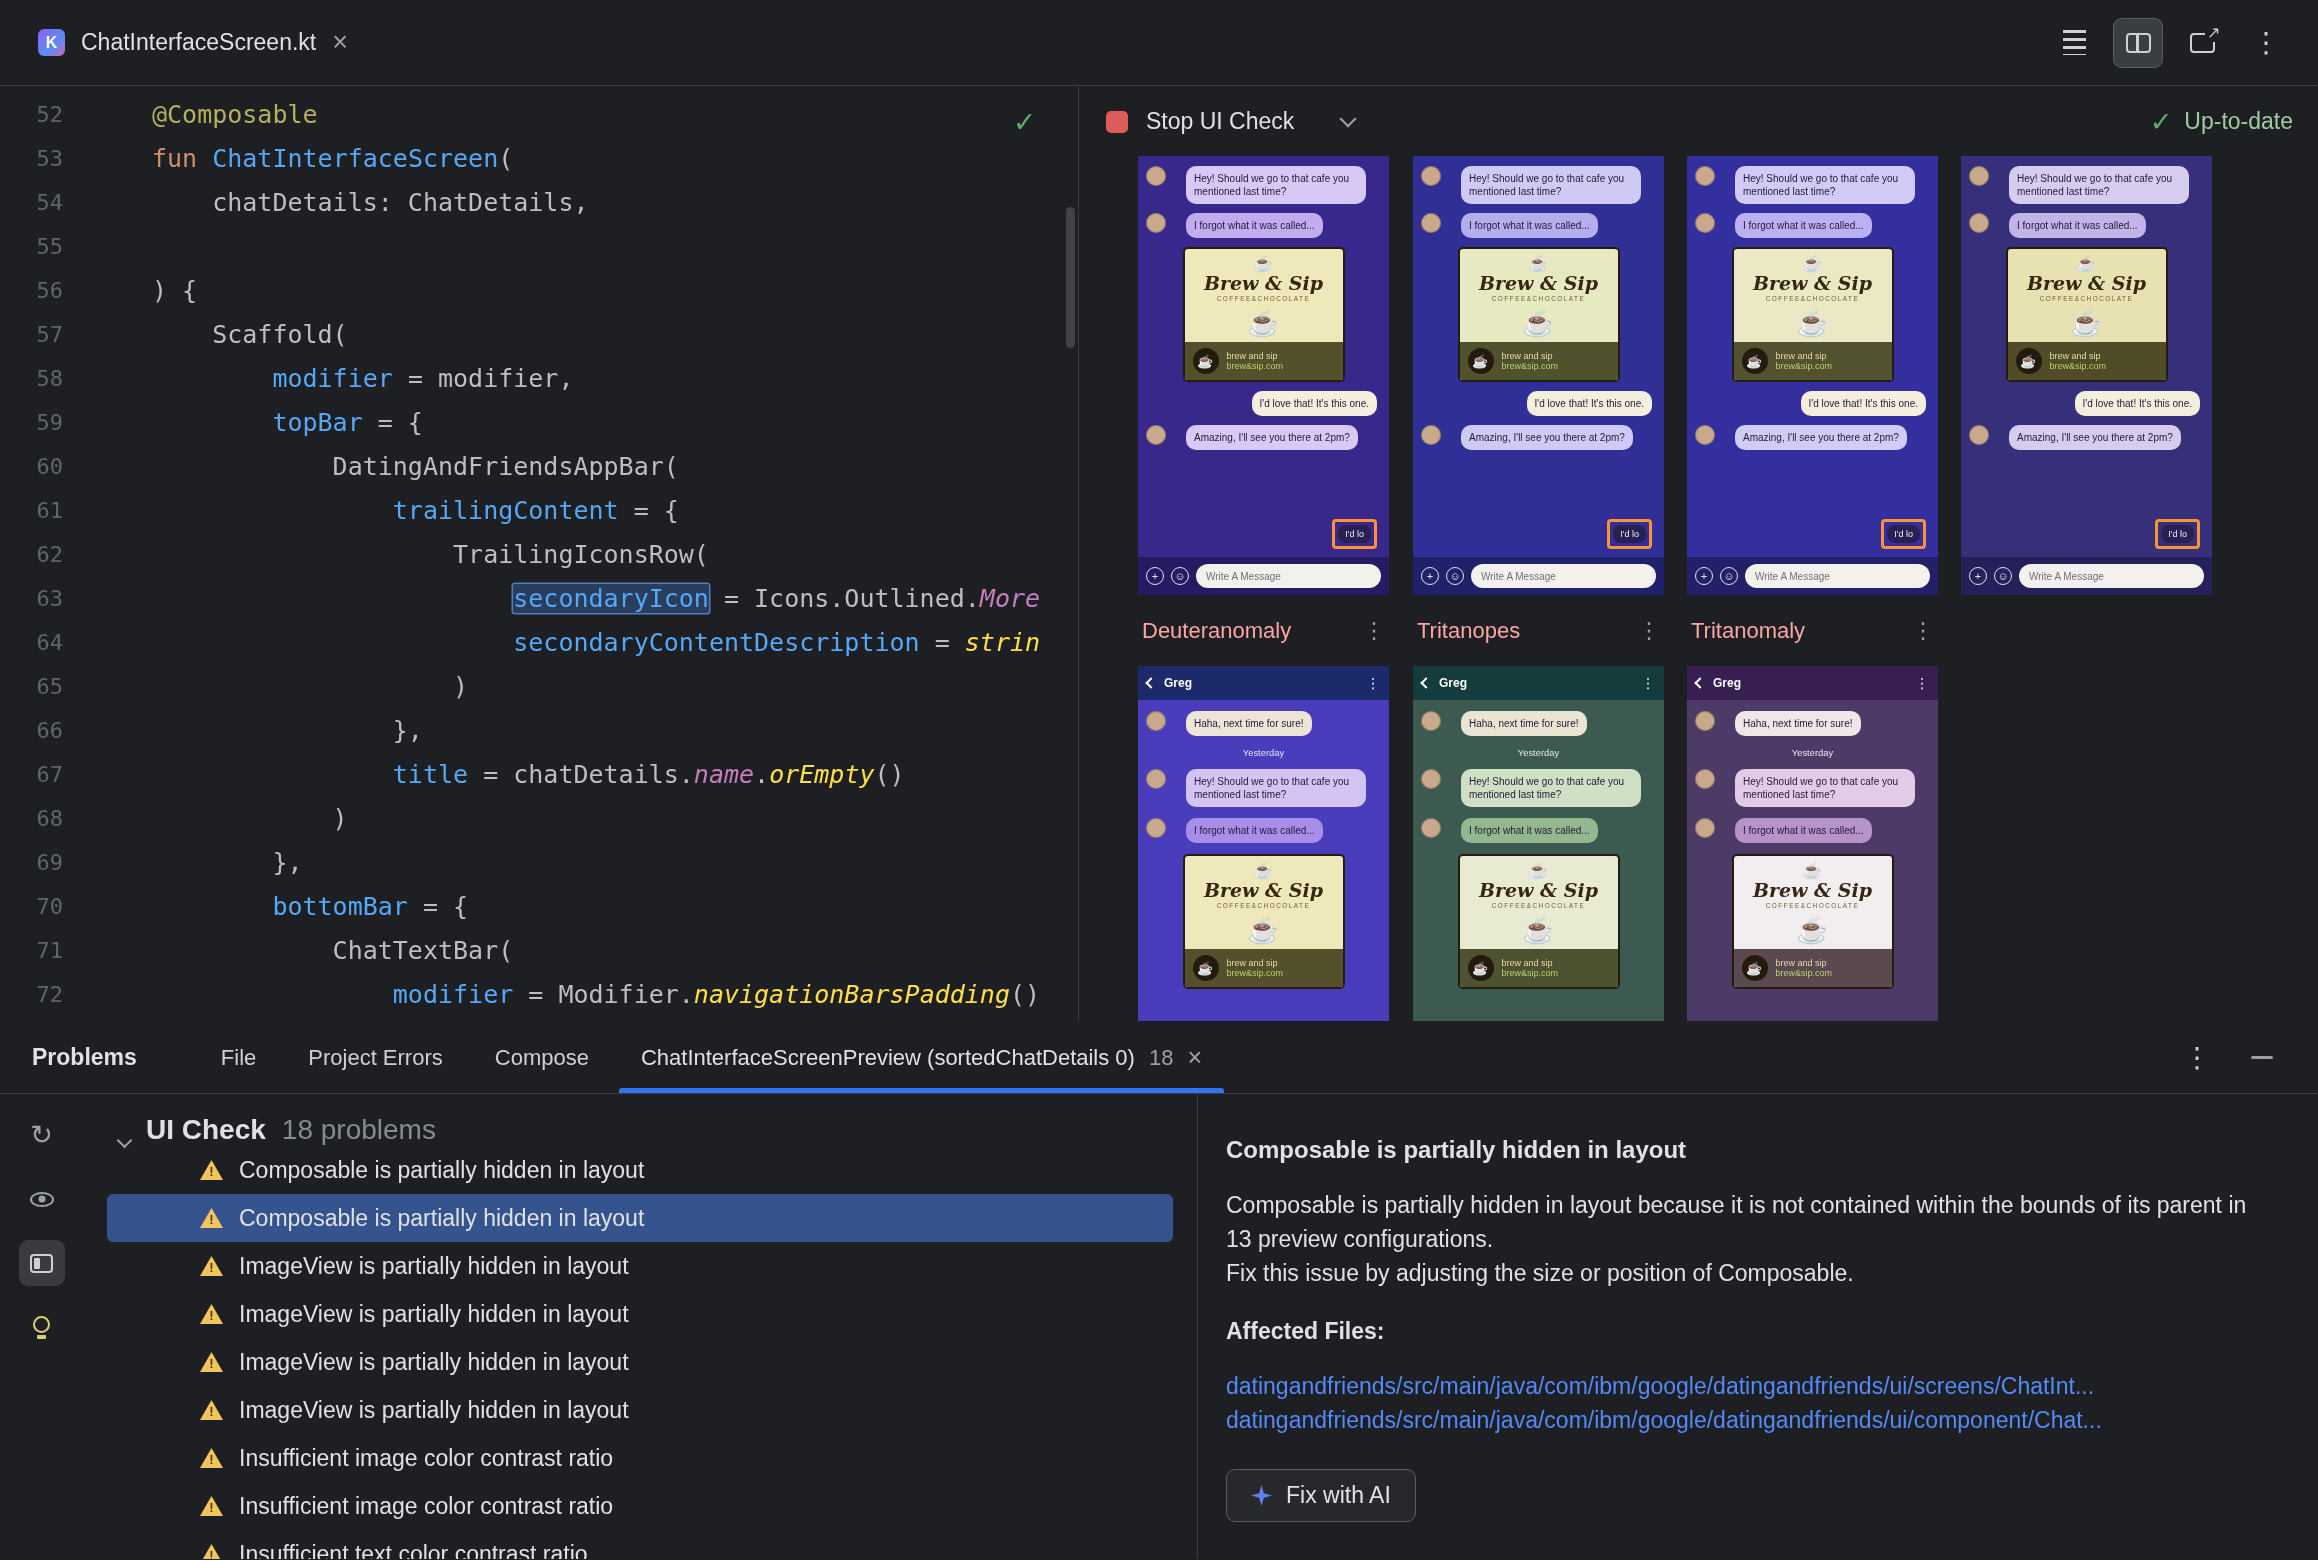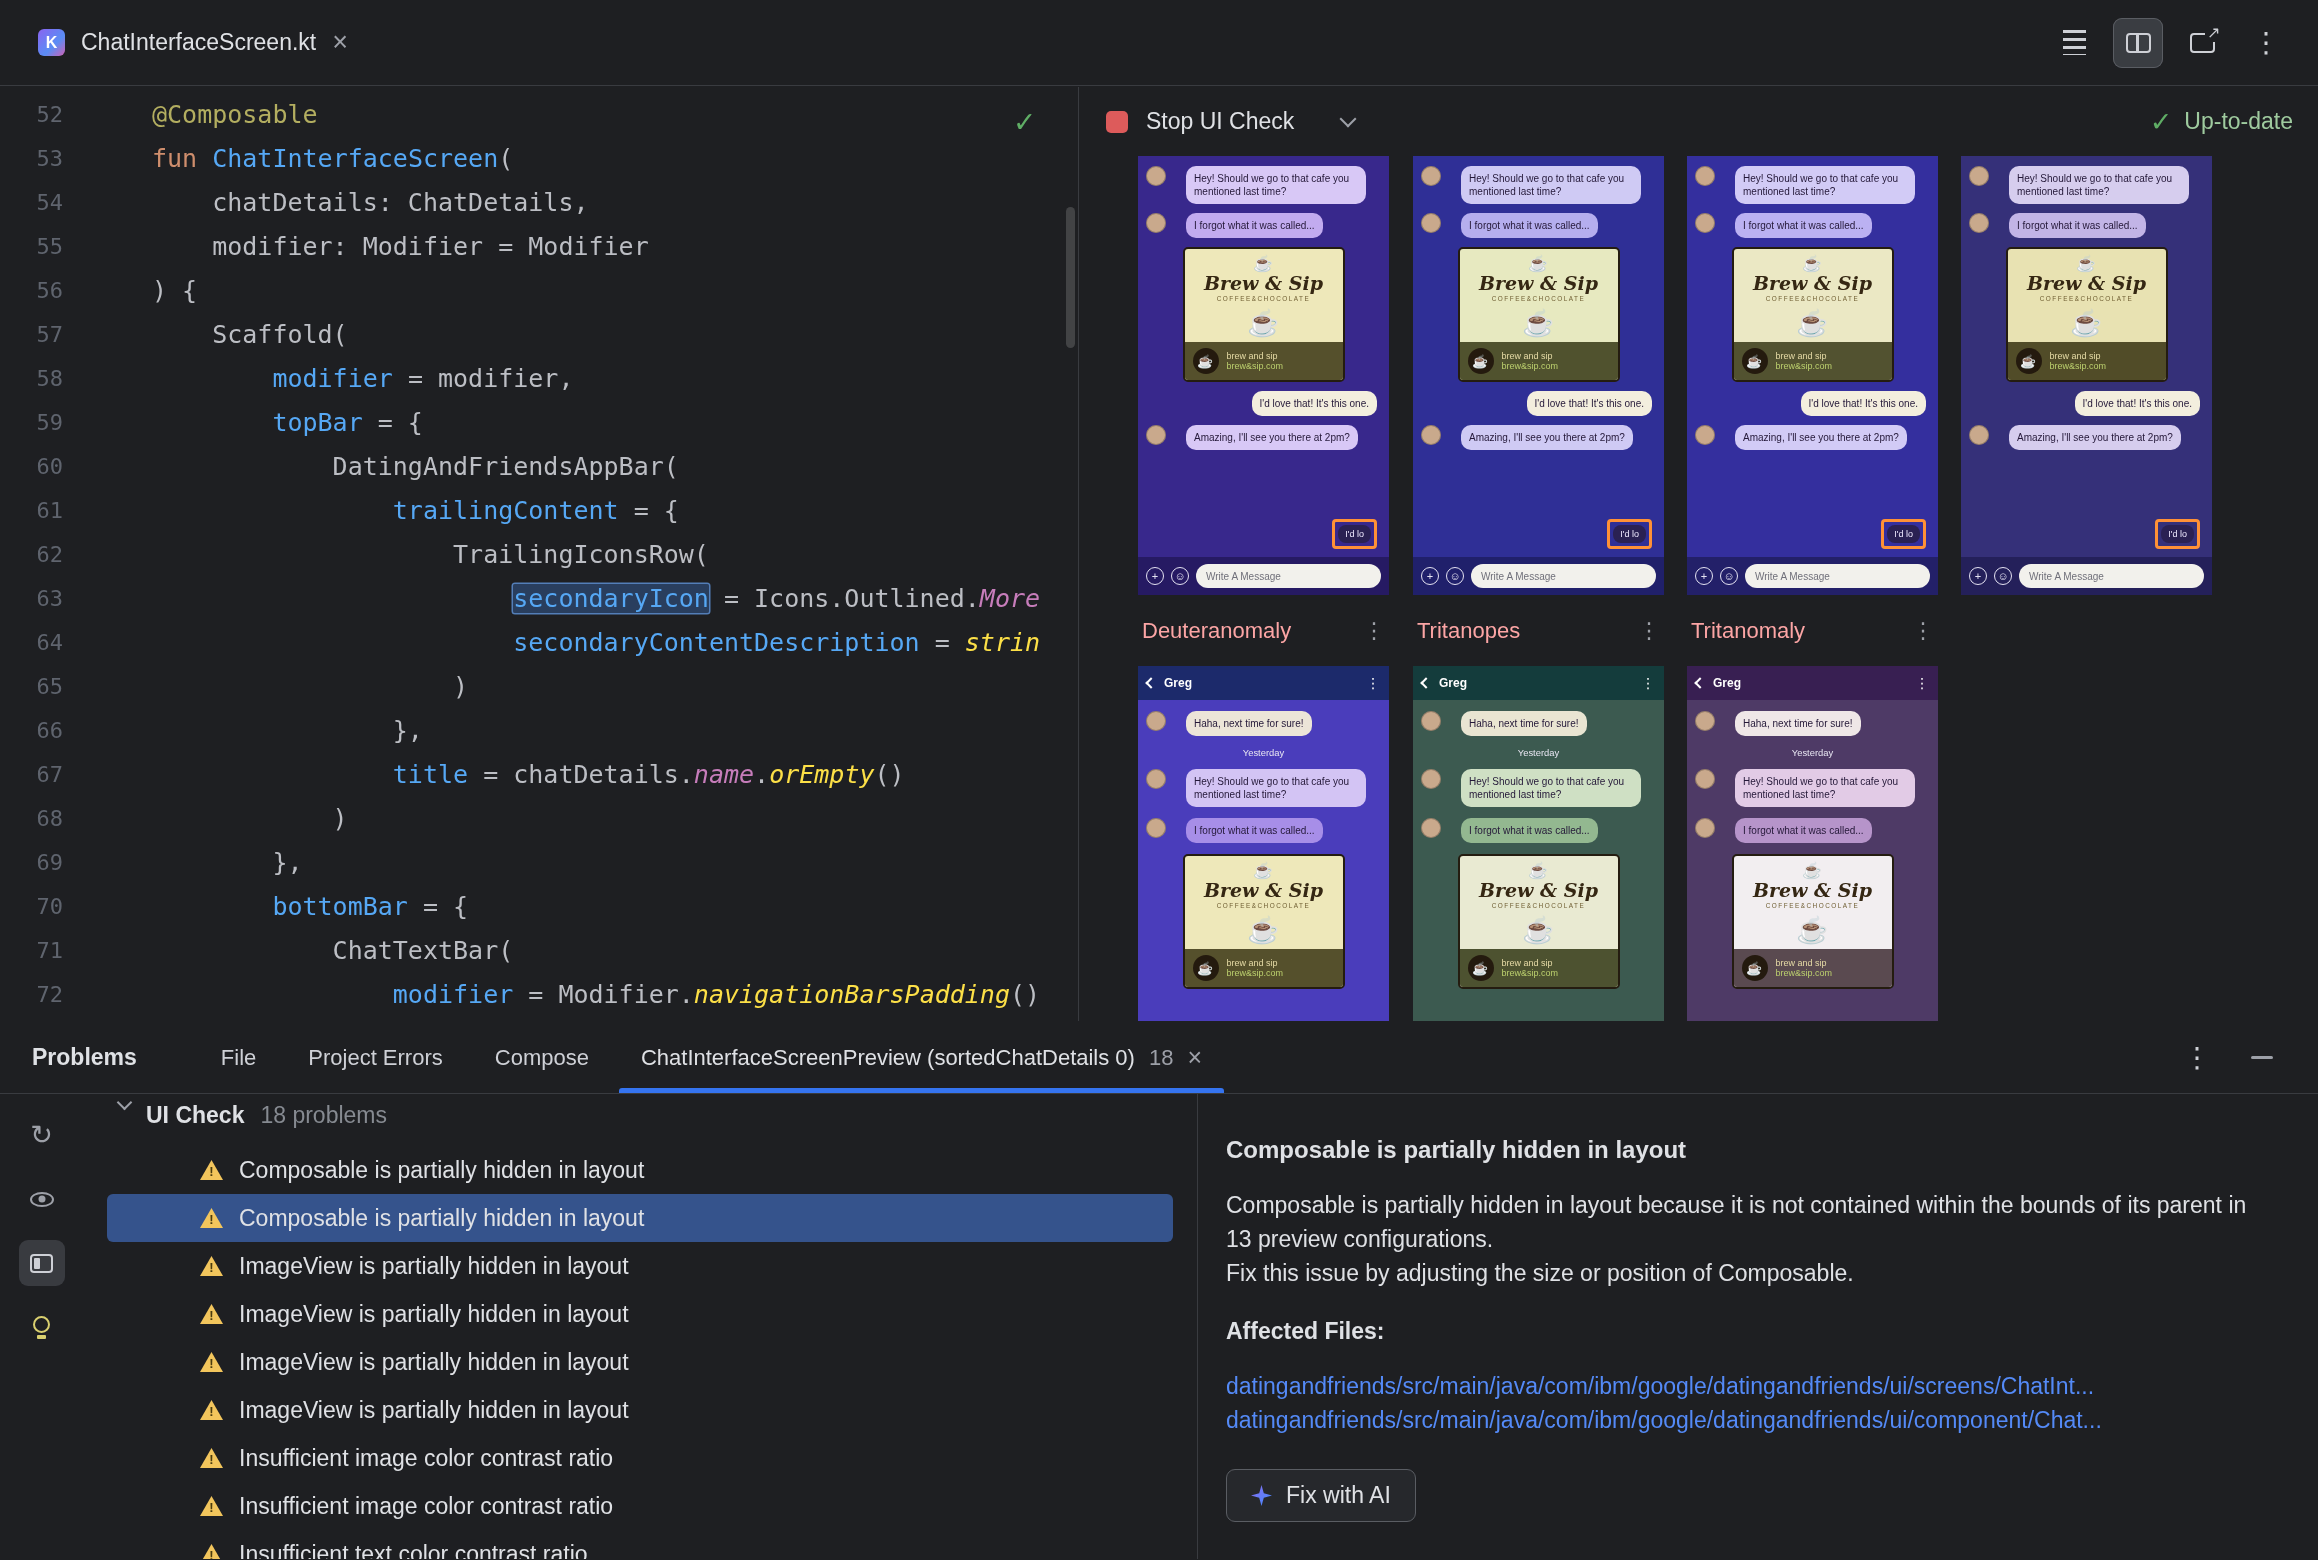--- a/index.html
+++ b/index.html
@@ -104,21 +104,21 @@
 .bt-rail{width:83px;display:flex;flex-direction:column;align-items:center;padding-top:18px;gap:18px}
 .rail-btn{width:46px;height:46px;border-radius:9px;display:flex;align-items:center;justify-content:center;color:#9da0a8;font-size:27px}
 .rail-btn.selected{background:#393b40}
 .eye{width:24px;height:15px;border:2.5px solid #9da0a8;border-radius:50%;position:relative}
 .eye::after{content:"";position:absolute;width:7px;height:7px;border-radius:50%;background:#9da0a8;left:50%;top:50%;transform:translate(-50%,-50%)}
 .panelico{width:23px;height:19px;border:2.5px solid #ced0d6;border-radius:4px;position:relative}
 .panelico::after{content:"";position:absolute;top:2px;bottom:2px;left:2px;width:6px;background:#ced0d6;border-radius:1px}
 .bulb{width:17px;height:17px;border:2.5px solid #d9cf6f;border-radius:50%;position:relative;margin-top:-5px}
 .bulb::after{content:"";position:absolute;left:2px;right:2px;bottom:-8px;height:4px;background:#d9cf6f;border-radius:1px}
 .bt-tree{width:1115px;border-right:1px solid #393b40;padding-top:8px;overflow:hidden}
-.tree-head{height:44px;display:flex;align-items:flex-start;gap:16px;padding-left:36px;font-size:23px}
+.tree-head{height:44px;display:flex;align-items:flex-end;gap:16px;padding-left:36px;font-size:28px}
 .chev-sm{width:11px;height:11px;border-right:2.5px solid #9da0a8;border-bottom:2.5px solid #9da0a8;transform:rotate(45deg);margin-top:-5px}
 .gh{color:#dfe1e5;font-weight:bold}
 .gc{color:#868a91}
 .tree-item{height:48px;display:flex;align-items:center;gap:16px;padding-left:117px;font-size:23px;color:#dfe1e5}
 .tree-item.selected{background:#35538c;border-radius:6px;margin:0 24px;padding-left:93px}
 .warn{width:23px;height:20px;flex:0 0 23px;background:#f2c55c;clip-path:polygon(50% 0,100% 100%,0 100%);display:flex;align-items:flex-end;justify-content:center;color:#4a3c10;font-size:13px;font-weight:bold;line-height:1.2}
 .bt-detail{flex:1;padding:42px 44px 0 28px;overflow:hidden}
 .dt-title{font-size:24px;font-weight:bold;margin-bottom:24px;color:#dfe1e5}
 .dt-body{font-size:23px;line-height:34px;color:#dfe1e5;max-width:1053px}
 .dt-heading{font-size:23px;font-weight:bold;margin-top:28px;margin-bottom:24px}
@@ -150,21 +150,21 @@
     <span class="tb-btn">
         <span class="kebab">⋮</span>
       </span>
   </div>
 </div>
 
 <div class="editor">
   <div class="cl"><span class="ln">52</span><span class="ct"><span class="ann">@Composable</span></span></div>
   <div class="cl"><span class="ln">53</span><span class="ct"><span class="kw">fun </span><span class="blue">ChatInterfaceScreen</span><span>(</span></span></div>
   <div class="cl"><span class="ln">54</span><span class="ct"><span>    chatDetails: ChatDetails,</span></span></div>
-  <div class="cl"><span class="ln">55</span><span class="ct"><span>    modifier: Modifier = Modifier</span></span></div>
+  <div class="cl"><span class="ln">55</span></div>
   <div class="cl"><span class="ln">56</span><span class="ct"><span>) {</span></span></div>
   <div class="cl"><span class="ln">57</span><span class="ct"><span>    Scaffold(</span></span></div>
   <div class="cl"><span class="ln">58</span><span class="ct"><span class="blue">        modifier</span><span> = modifier,</span></span></div>
   <div class="cl"><span class="ln">59</span><span class="ct"><span class="blue">        topBar</span><span> = {</span></span></div>
   <div class="cl"><span class="ln">60</span><span class="ct"><span>            DatingAndFriendsAppBar(</span></span></div>
   <div class="cl"><span class="ln">61</span><span class="ct"><span class="blue">                trailingContent</span><span> = {</span></span></div>
   <div class="cl"><span class="ln">62</span><span class="ct"><span>                    TrailingIconsRow(</span></span></div>
   <div class="cl"><span class="ln">63</span><span class="ct"><span>                        </span><span class="blue sel-id">secondaryIcon</span><span> = Icons.Outlined.</span><span class="prop">More</span></span></div>
   <div class="cl"><span class="ln">64</span><span class="ct"><span class="blue">                        secondaryContentDescription</span><span> = </span><span class="ext">strin</span></span></div>
   <div class="cl"><span class="ln">65</span><span class="ct"><span>                    )</span></span></div>

